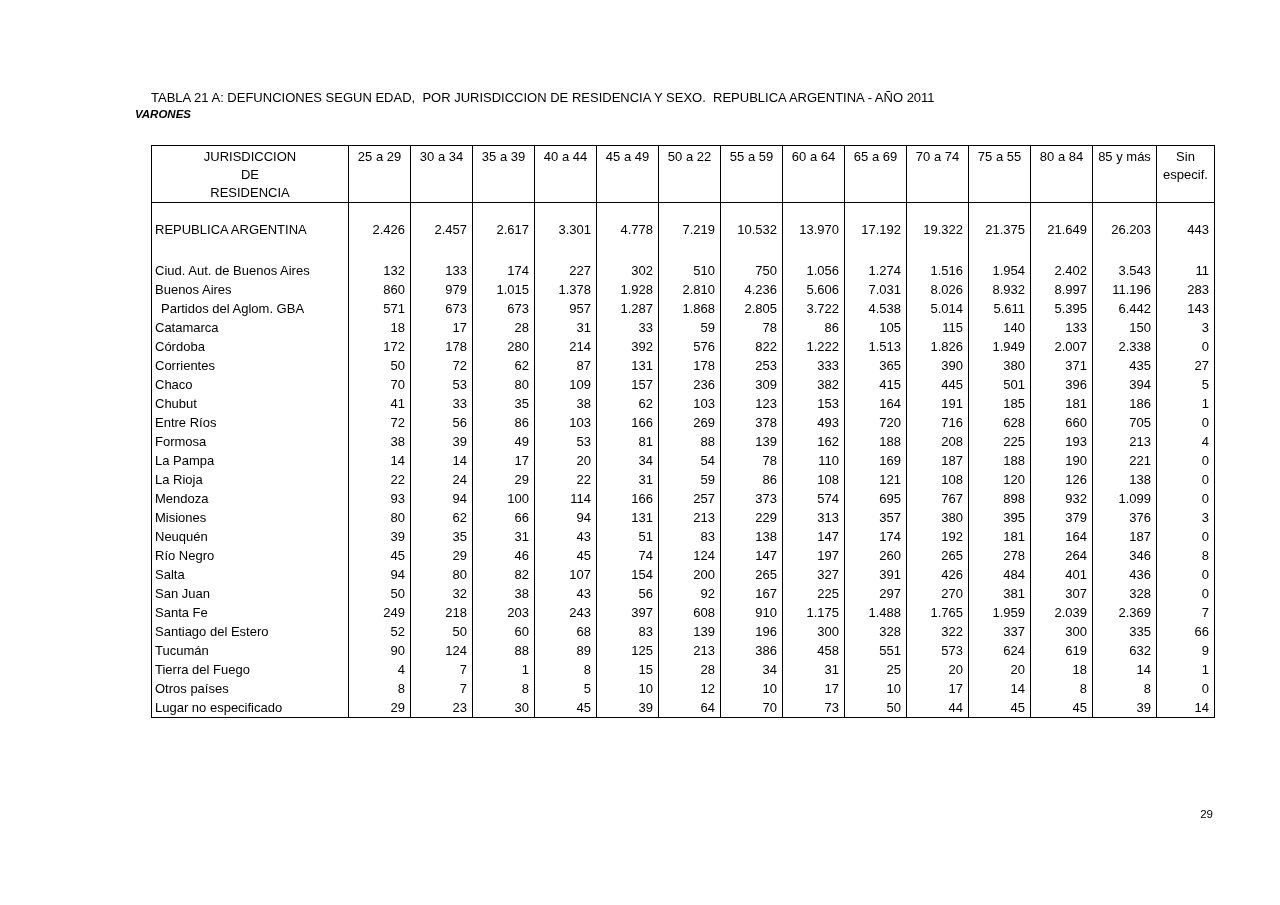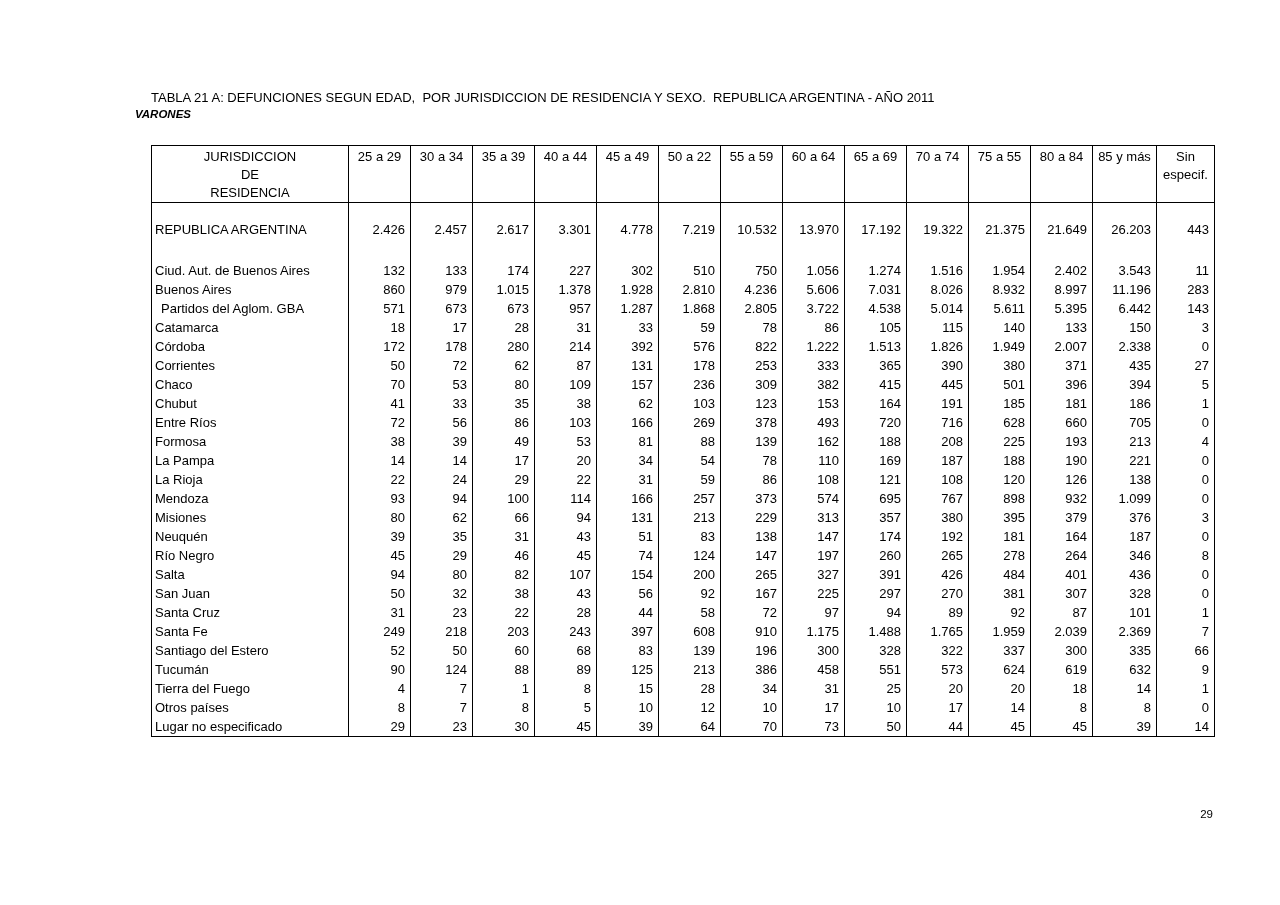--- a/index.html
+++ b/index.html
@@ -457,37 +457,20 @@
           <td class="num">167</td>
           <td class="num">225</td>
           <td class="num">297</td>
           <td class="num">270</td>
           <td class="num">381</td>
           <td class="num">307</td>
           <td class="num">328</td>
           <td class="num">0</td>
         </tr>
         <tr class="data-row">
-          <td class="label">Santa Cruz</td>
-          <td class="num">31</td>
-          <td class="num">23</td>
-          <td class="num">22</td>
-          <td class="num">28</td>
-          <td class="num">44</td>
-          <td class="num">58</td>
-          <td class="num">72</td>
-          <td class="num">97</td>
-          <td class="num">94</td>
-          <td class="num">89</td>
-          <td class="num">92</td>
-          <td class="num">87</td>
-          <td class="num">101</td>
-          <td class="num">1</td>
-        </tr>
-        <tr class="data-row">
           <td class="label">Santa Fe</td>
           <td class="num">249</td>
           <td class="num">218</td>
           <td class="num">203</td>
           <td class="num">243</td>
           <td class="num">397</td>
           <td class="num">608</td>
           <td class="num">910</td>
           <td class="num">1.175</td>
           <td class="num">1.488</td>

